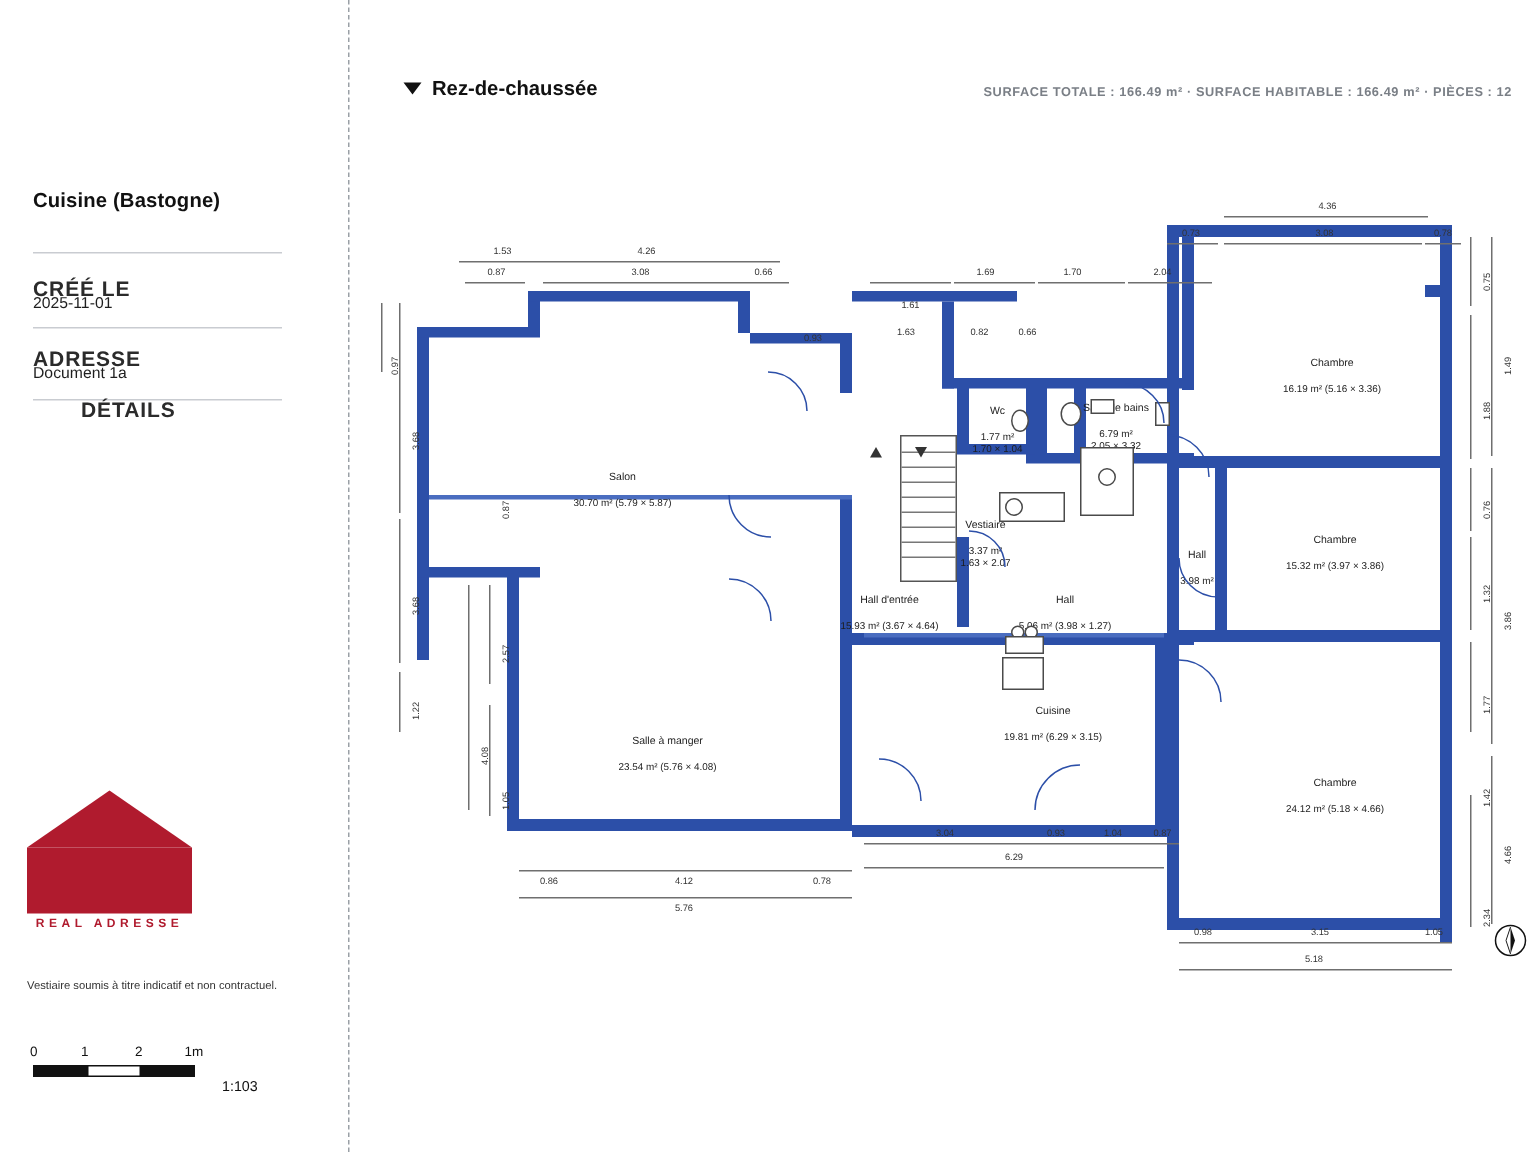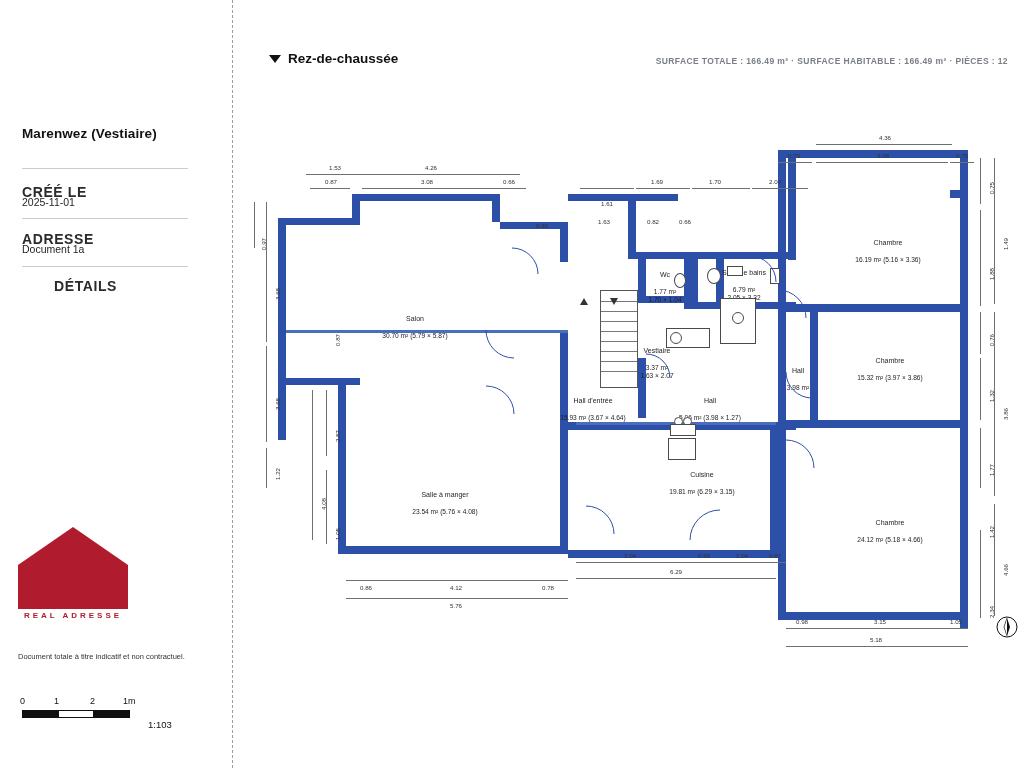--- a/index.html
+++ b/index.html
@@ -62,21 +62,21 @@
     left: 22px;
     font-size: 10.5px;
     line-height: 14px;
     color: #1f1f1f;
     white-space: pre-line;
   }
   #created-label { top: 184px; }
   #created-body  { top: 195px; }
   #address-label { top: 231px; }
   #address-body  { top: 242px; }
-  #details-label { top: 278px; padding-left: 32px; }
+  #details-label { top: 265px; padding-left: 32px; }
   #details-body  { top: 289px; }
 
   
   #logo-wrap {
     position: absolute;
     left: 18px; top: 527px;
     width: 110px; height: 98px;
   }
   #logo-roof {
     position: absolute;
@@ -209,40 +209,40 @@
     border-left: 4px solid transparent;
     border-right: 4px solid transparent;
     border-top: 7px solid #333;
   }
   #compass { position: absolute; right: 6px; bottom: 52px; width: 22px; height: 22px; }
 </style>
 </head>
 <body>
 
 <div id="sidebar">
-  <div class="prop-title">Marenwez (Vestiaire)</div>
+  <div class="prop-title">Cuisine (Bastogne)</div>
 
   <div class="rule" id="rule1"></div>
   <div class="sect-label" id="created-label">CRÉÉ LE</div>
   <div class="sect-body" id="created-body">2025-11-01</div>
 
   <div class="rule" id="rule2"></div>
   <div class="sect-label" id="address-label">ADRESSE</div>
   <div class="sect-body" id="address-body">Document 1a</div>
 
   <div class="rule" id="rule3"></div>
   <div class="sect-label" id="details-label">DÉTAILS</div>
 
   <div id="logo-wrap">
     <div id="logo-roof"></div>
     <div id="logo-box"></div>
     <div id="logo-sub">REAL ADRESSE</div>
   </div>
 
-  <div id="disclaimer">Document totale à titre indicatif et non contractuel.</div>
+  <div id="disclaimer">Vestiaire soumis à titre indicatif et non contractuel.</div>
 
   <div id="scalebar">
     <div class="sc-num" style="left:0px">0</div>
     <div class="sc-num" style="left:34px">1</div>
     <div class="sc-num" style="left:70px">2</div>
     <div class="sc-num" style="left:103px">1m</div>
     <div class="sc-seg" style="left:2px;width:36px;background:#111"></div>
     <div class="sc-seg" style="left:38px;width:36px;background:#fff;border:1px solid #111;box-sizing:border-box"></div>
     <div class="sc-seg" style="left:74px;width:36px;background:#111"></div>
     <div id="sc-ratio">1:103</div>

